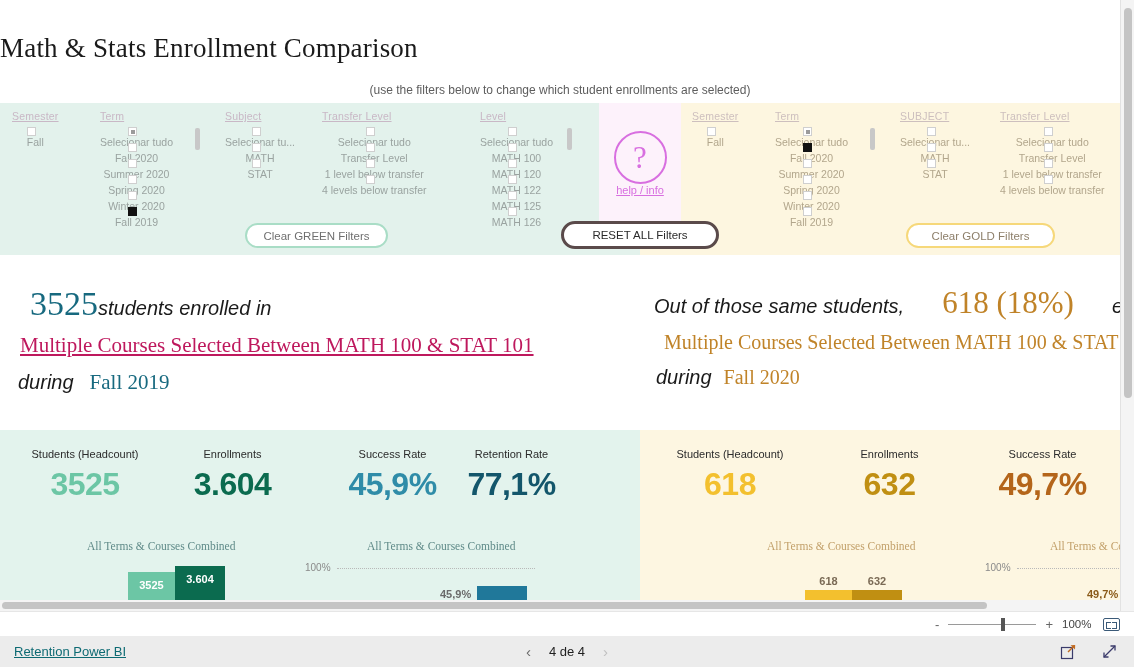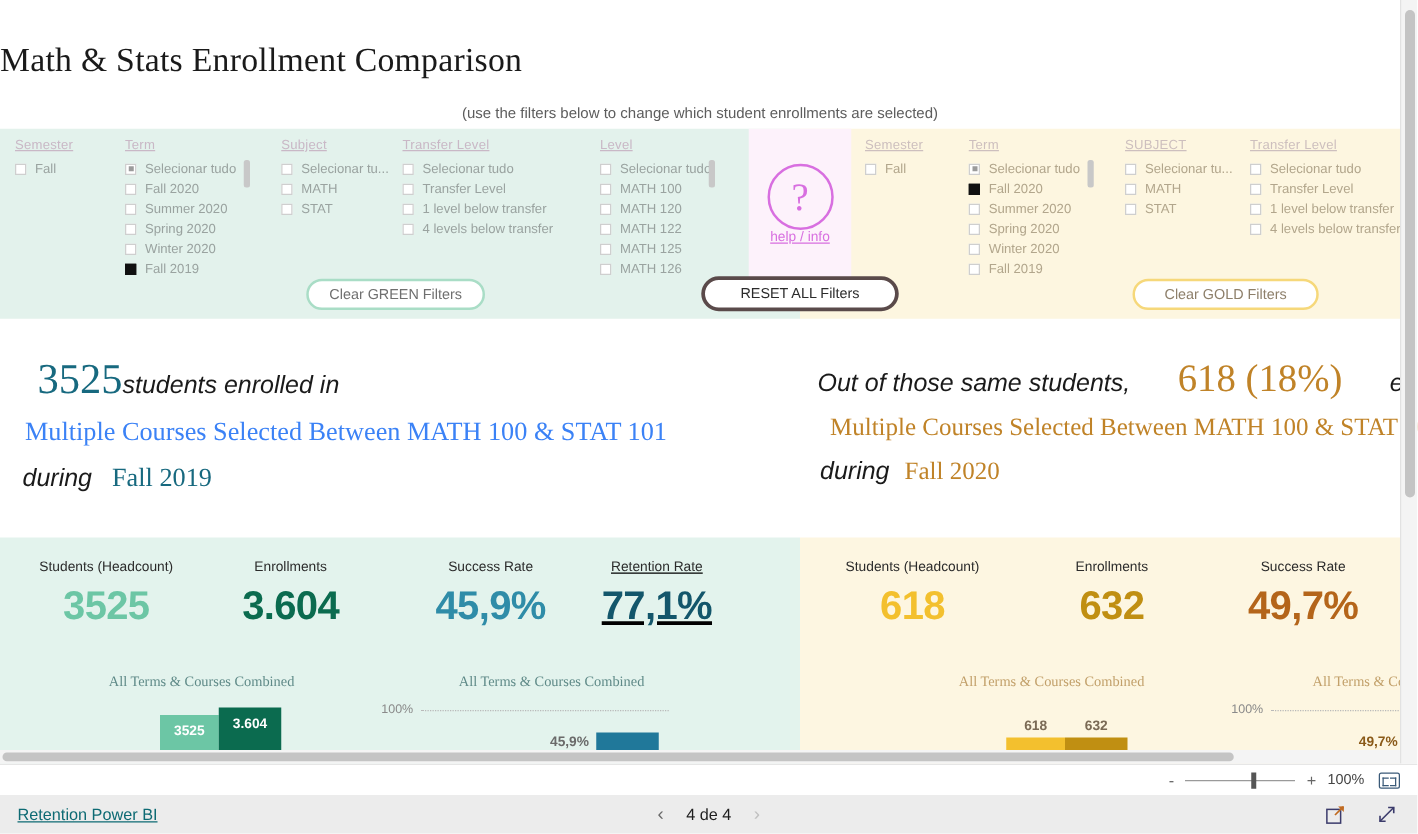--- a/index.html
+++ b/index.html
@@ -40,20 +40,21 @@
   
   .slicer { position:absolute; }
   .slicer-title {
     font-size:10.5px; color:#c9b8c6; margin-bottom:5px; letter-spacing:0.2px;
     white-space:nowrap;
     text-decoration:underline;
   }
   .slicer-item {
     display:flex; align-items:center; height:16px; margin-bottom:0px;
     white-space:nowrap;
+    flex-direction:column;
   }
   .cb {
     width:9px; height:9px; border:1px solid #cfcfcf; background:#fff;
     margin-right:7px; flex:none;
   }
   .cb.partial { background:#fff; position:relative; }
   .cb.partial::after {
     content:""; position:absolute; left:1.5px; top:1.5px; width:4px; height:4px;
     background:#9b9b9b;
   }
@@ -92,21 +93,21 @@
 
   
   .narrative { position:absolute; font-family:"Liberation Serif", serif; }
   .nar-green { left:0; top:285px; width:640px; }
   .nar-gold  { left:640px; top:285px; width:520px; }
 
   .nar-row { display:flex; align-items:baseline; white-space:nowrap; }
   .big-num { font-size:34px; color:#17697f; }
   .gold-num { font-size:31px; color:#c08328; }
   .ital { font-family:"Liberation Sans", sans-serif; font-style:italic; font-size:20px; color:#1a1a1a; }
-  .nar-line2-green { font-size:21px; color:#3b82f6; }
+  .nar-line2-green { font-size:21px; color:#be185d;text-decoration:underline; }
   .nar-line2-gold  { font-size:20px; color:#c08328; }
   .nar-term-green { font-size:21px; color:#17697f; }
   .nar-term-gold  { font-size:20px; color:#c08328; }
 
   
   .kpi { position:absolute; text-align:center; }
   .kpi-label { font-size:11px; color:#2b2b2b; margin-bottom:6px; white-space:nowrap; }
   .kpi-value { font-size:32px; font-weight:bold; letter-spacing:-0.5px; }
 
   .sub-note {
@@ -450,21 +451,21 @@
       <div class="kpi-value" style="color:#6cc6a5">3525</div>
     </div>
     <div class="kpi" style="left:165px; top:448px; width:135px;">
       <div class="kpi-label">Enrollments</div>
       <div class="kpi-value" style="color:#0b6b4f">3.604</div>
     </div>
     <div class="kpi" style="left:325px; top:448px; width:135px;">
       <div class="kpi-label">Success Rate</div>
       <div class="kpi-value" style="color:#2f8ca8">45,9%</div>
     </div>
-    <div class="kpi" style="left:458px; top:448px; width:135px;text-decoration:underline;">
+    <div class="kpi" style="left:444px; top:448px; width:135px;">
       <div class="kpi-label">Retention Rate</div>
       <div class="kpi-value" style="color:#13566b">77,1%</div>
     </div>
 
     <div class="kpi" style="left:655px; top:448px; width:150px;">
       <div class="kpi-label">Students (Headcount)</div>
       <div class="kpi-value" style="color:#f3c02e">618</div>
     </div>
     <div class="kpi" style="left:822px; top:448px; width:135px;">
       <div class="kpi-label">Enrollments</div>

